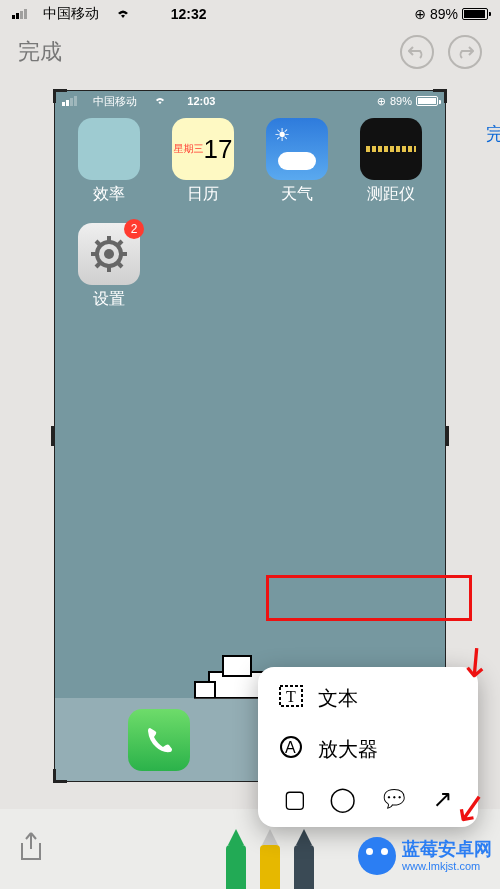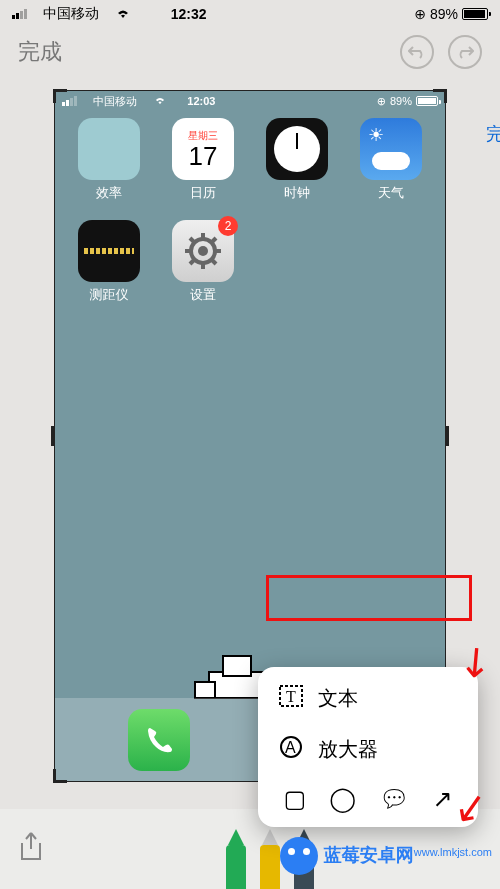--- a/index.html
+++ b/index.html
@@ -44,28 +44,28 @@
   .inner-status { height: 22px; display: flex; align-items: center; padding: 0 8px; font-size: 11px; color: #fff; }
   .inner-status .status-left, .inner-status .status-center, .inner-status .status-right { color: #fff; }
   .inner-status .signal-bars span { background: #fff; }
   .inner-status .battery { border-color: #fff; width: 22px; height: 10px; }
   .inner-status .battery .fill { background: #fff; }
   .inner-status .battery::after { background: #fff; }
 
   .app-grid { padding: 6px 12px 0; display: grid; grid-template-columns: repeat(4, 1fr); gap: 18px 8px; }
   .app { display: flex; flex-direction: column; align-items: center; gap: 4px; }
   .app-icon { width: 62px; height: 62px; border-radius: 14px; position: relative; display: flex; align-items: center; justify-content: center; font-size: 22px; color: #fff; }
-  .app-label { font-size: 13px; color: #fff; }
+  .app-label { font-size: 16px; color: #fff; }
   .badge { position: absolute; top: -4px; right: -4px; min-width: 20px; height: 20px; border-radius: 10px; background: #ff3b30; color: #fff; font-size: 12px; display: flex; align-items: center; justify-content: center; }
 
   .ic-productivity { background: #9ecbd1; display: grid; grid-template-columns: 1fr 1fr; grid-template-rows: 1fr 1fr; gap: 3px; padding: 6px; }
   .ic-productivity div { background: rgba(255,255,255,.6); border-radius: 4px; }
   .ic-productivity div:nth-child(1){ background:#3a8fd6;} .ic-productivity div:nth-child(2){ background:#3ac66a;}
   .ic-productivity div:nth-child(3){ background:#c84b3a;}
-  .ic-cal { background: #ffffff; flex-direction: column; }
+  .ic-cal { background: #fef9c3; }
   .ic-cal .wd { font-size: 10px; color: #ff3b30; }
   .ic-cal .dn { font-size: 26px; color: #000; font-weight: 300; line-height: 1; }
   .ic-clock { background: #111; }
   .ic-clock .face { width: 46px; height: 46px; background: #fff; border-radius: 50%; position: relative; }
   .ic-clock .face::after{content:"";position:absolute;left:50%;top:50%;width:2px;height:16px;background:#000;transform-origin:bottom;transform:translate(-50%,-100%);}
   .ic-photos { background: #fff; }
   .ic-weather { background: linear-gradient(#2e7bdc,#5aa9ef); }
   .ic-weather::before{content:"☀";position:absolute;top:6px;left:8px;font-size:18px;}
   .ic-weather::after{content:"";position:absolute;bottom:10px;left:12px;width:38px;height:18px;background:#fff;border-radius:12px;}
   .ic-measure { background: #111; position:relative;}
@@ -100,21 +100,21 @@
   .pen .tip { position: absolute; top: 4px; left: 50%; transform: translateX(-50%); width: 0; height: 0; border-left: 8px solid transparent; border-right: 8px solid transparent; }
   .pen1 .body{background:#2a5;}.pen1 .tip{border-bottom:16px solid #2a5;}
   .pen2 .body{background:#e6b800;}.pen2 .tip{border-bottom:16px solid #ccc;}
   .pen3 .body{background:#3a4a55;}.pen3 .tip{border-bottom:16px solid #3a4a55;}
 
   
   .watermark { position: absolute; right: 8px; bottom: 14px; display: flex; align-items: center; gap: 6px; z-index: 40; }
   .wm-icon { width: 38px; height: 38px; background: #2b7ef3; border-radius: 50%; position: relative; }
   .wm-icon::before{content:"";position:absolute;left:8px;top:11px;width:7px;height:7px;background:#fff;border-radius:50%;}
   .wm-icon::after{content:"";position:absolute;right:8px;top:11px;width:7px;height:7px;background:#fff;border-radius:50%;}
-  .wm-text { display:flex; flex-direction:row; line-height:1.1; }
+  .wm-text { display:flex; flex-direction:column; line-height:1.1; }
   .wm-title { font-size: 18px; font-weight: 700; color: #2b7ef3; }
   .wm-url { font-size: 11px; color: #2b7ef3; }
 </style>
 </head>
 <body>
 
 <div class="status-bar">
   <div class="status-left">
     <span class="signal-bars">
         <span></span>
@@ -196,26 +196,20 @@
               <div></div>
             </div>
           <span class="app-label">效率</span>
         </div>
         <div class="app">
           <div class="app-icon ic-cal">
             <span class="wd">星期三</span>
             <span class="dn">17</span>
           </div>
           <span class="app-label">日历</span>
-        </div>
-        <div class="app">
-          <div class="app-icon ic-clock">
-              <div class="face"></div>
-            </div>
-          <span class="app-label">时钟</span>
         </div>
 
         <div class="app">
           <div class="app-icon ic-weather"></div>
           <span class="app-label">天气</span>
         </div>
         <div class="app">
           <div class="app-icon ic-measure"></div>
           <span class="app-label">测距仪</span>
         </div>

